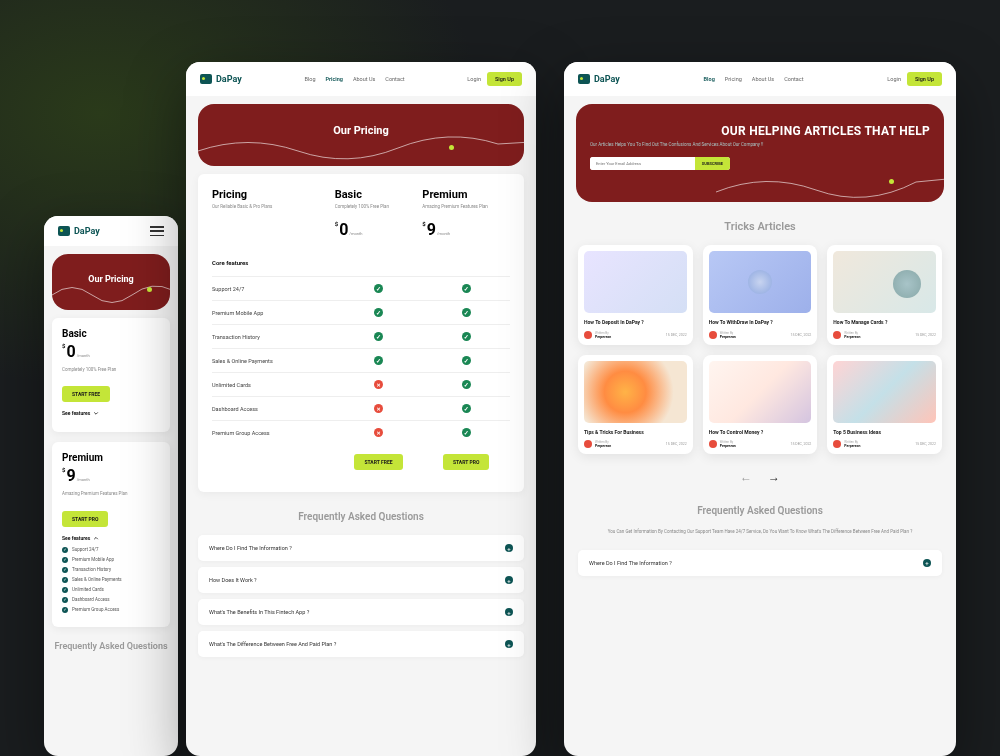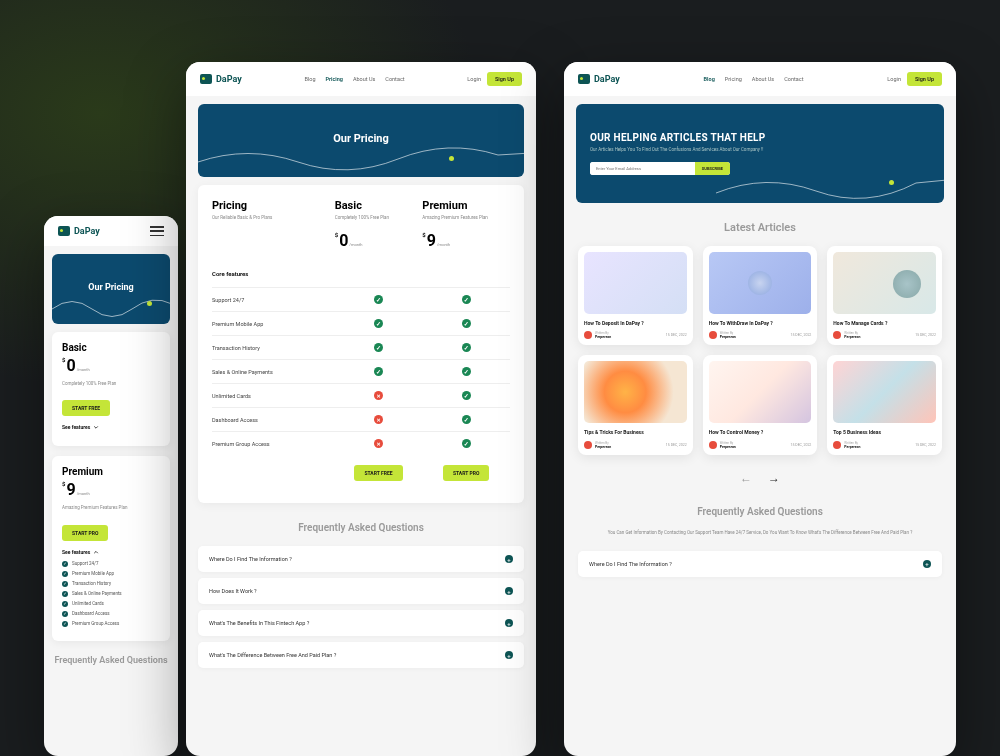--- a/index.html
+++ b/index.html
@@ -12,26 +12,26 @@
 .brand{display:flex;align-items:flex-start;gap:4px;font-weight:700;color:#0d5454;font-size:9px}
 .brand-icon{width:12px;height:10px;background:#0d5454;border-radius:2px;position:relative}
 .brand-icon::before{content:'';position:absolute;width:3px;height:3px;background:#c4e538;border-radius:50%;left:2px;top:3px}
 .nav{display:flex;gap:10px;font-size:5.5px;color:#666}
 .nav-item.active{color:#0d5454;font-weight:600}
 .auth{display:flex;gap:6px;align-items:center;font-size:5.5px}
 .login-link{color:#666}
 .signup-btn{background:#c4e538;color:#1a1a1a;padding:4px 8px;border-radius:3px;font-weight:600}
 .hamburger{width:14px;height:10px;display:flex;flex-direction:column;justify-content:space-between}
 .hamburger span{height:1.5px;background:#333;display:block}
-.hero{background:#0c4a6e;margin:8px 12px;border-radius:6px;padding:28px 14px;color:#fff;position:relative;overflow:hidden;min-height:62px}
+.hero{background:#7f1d1d;margin:8px 12px;border-radius:16px;padding:20px 14px;color:#fff;position:relative;overflow:hidden;min-height:62px}
 .hero-title{font-size:11px;font-weight:700;margin-bottom:4px;text-align:center}
 .hero-mobile{min-height:56px;margin:8px 8px}
 .hero-mobile .hero-title{font-size:9px}
 .hero-desktop{text-align:left;min-height:98px}
-.hero-desktop .hero-title{text-align:left;font-size:10px;letter-spacing:0.3px}
+.hero-desktop .hero-title{text-align:right;font-size:12px;letter-spacing:0.3px}
 .hero-sub{font-size:4.5px;color:#a8c4c4;line-height:1.5;margin-bottom:8px}
 .email-form{display:flex;background:#fff;border-radius:3px;overflow:hidden;width:140px}
 .email-input{flex:1;border:0;padding:4px 6px;font-size:4px;color:#666}
 .subscribe-btn{background:#c4e538;border:0;padding:4px 7px;font-size:4px;font-weight:600;color:#1a1a1a}
 .wave{position:absolute;bottom:0;left:0;right:0;height:40px}
 .dot-accent{width:5px;height:5px;background:#c4e538;border-radius:50%;position:absolute}
 .section-title{text-align:center;color:#9a9a9a;font-size:11px;font-weight:600;margin:18px 0 12px}
 .section-title-small{font-size:10px;line-height:1.3}
 .mobile-card{background:#fff;border-radius:6px;padding:10px;margin:0 8px 10px;box-shadow:0 2px 8px rgba(0,0,0,0.06)}
 .plan-name{font-size:10px;font-weight:700;margin-bottom:3px}
@@ -351,21 +351,21 @@
     <div class="hero-sub">Our Articles Helps You To Find Out The Confusions And Services About Our Company !!</div>
     <div class="email-form">
       <input class="email-input" placeholder="Enter Your Email Address" style="">
       <button class="subscribe-btn">SUBSCRIBE</button>
     </div>
     <svg class="wave" viewBox="0 0 392 40">
         <path d="M140,30 Q190,10 240,28 T340,20 L392,15" stroke="#fff" stroke-width="1" fill="none" opacity="0.6"></path>
       </svg>
     <div class="dot-accent" style="right:50px;bottom:18px"></div>
   </div>
-  <div class="section-title">Latest Articles</div>
+  <div class="section-title">Tricks Articles</div>
   <div class="articles">
     <div class="article-grid" id="article-grid">
         <div class="article-card">
           <div class="article-img img1"></div>
           <div class="article-title">How To Deposit In DaPay ?</div>
           <div class="article-meta">
             <div class="author">
               <span class="avatar"></span>
               <div class="author-info">
                 <span class="author-label">Written By</span>

